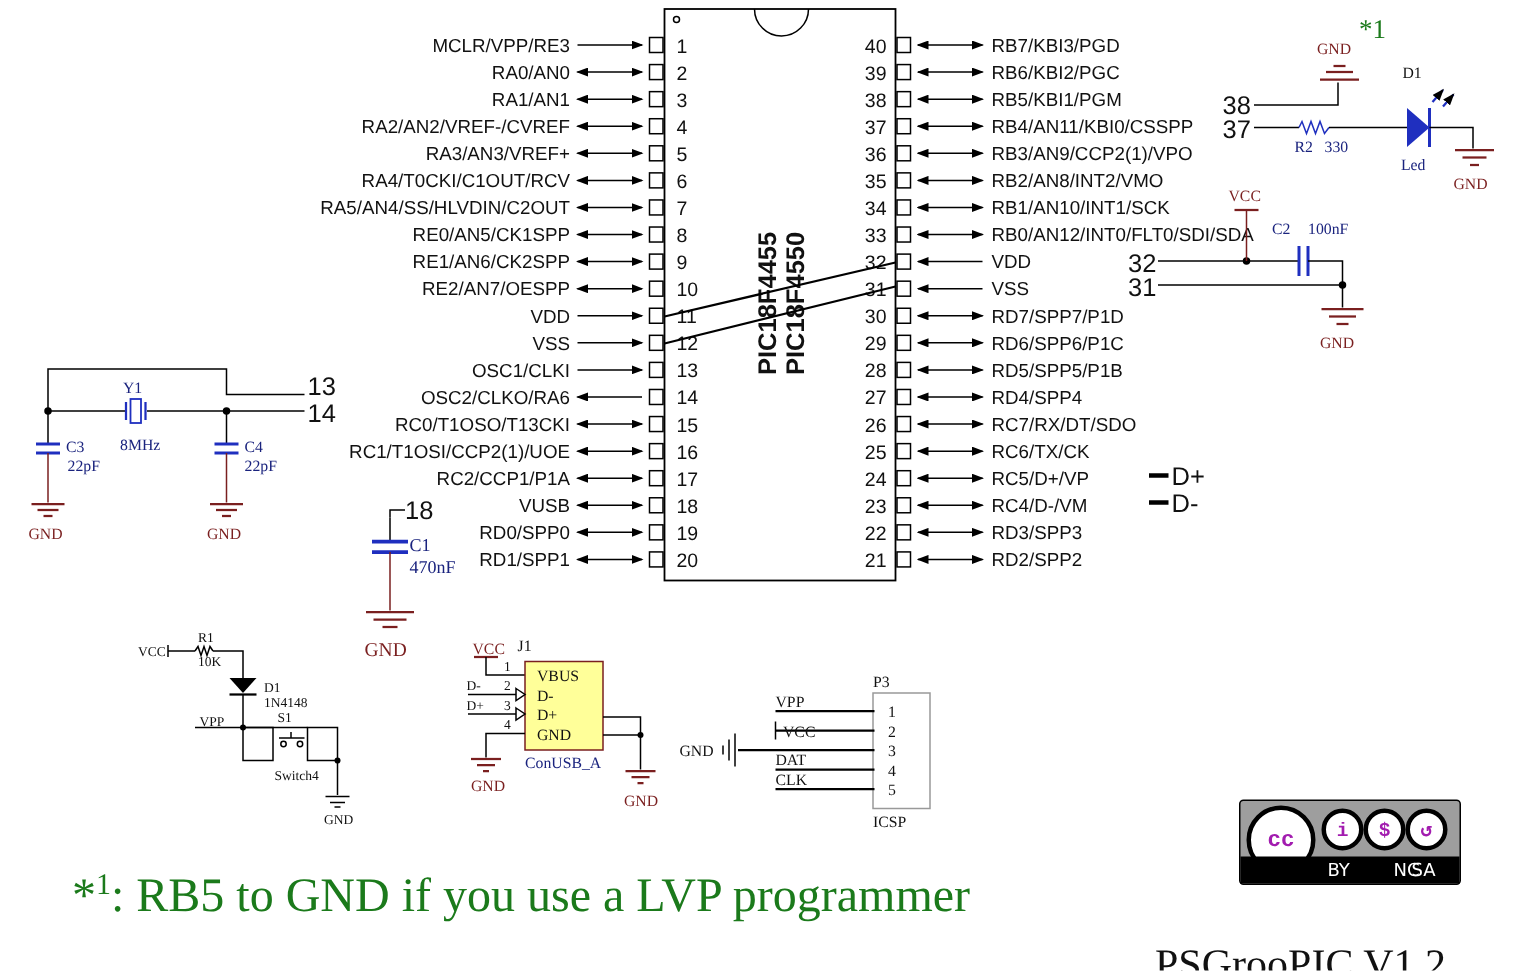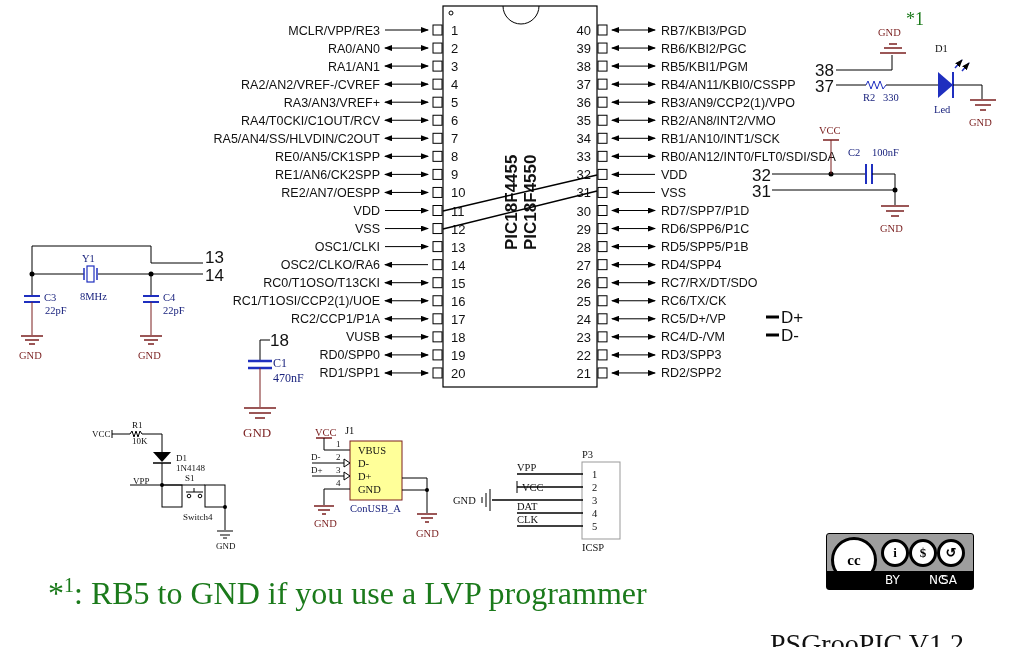--- a/index.html
+++ b/index.html
@@ -5,26 +5,26 @@
   html, body { margin:0; padding:0; background:#ffffff; }
   body { width:1014px; height:647px; position:relative; overflow:hidden; font-family:"Liberation Sans", sans-serif; }
   svg#schem { position:absolute; left:0; top:0; }
   .pin-lbl { font-family:"Liberation Sans", sans-serif; font-size:12.5px; fill:#111; }
   .pin-num { font-family:"Liberation Sans", sans-serif; font-size:13px; fill:#111; }
   .big-num { font-family:"Liberation Sans", sans-serif; font-size:17px; fill:#111; }
   .ser { font-family:"Liberation Serif", serif; font-size:10.5px; }
   .ser-sm { font-family:"Liberation Serif", serif; font-size:9px; }
   .gnd-t { fill:#7a1f1f; }
   .blue-t { fill:#1a237e; }
-  .note { position:absolute; left:48px; top:566px; color:#1b7a1b; font-family:"Liberation Serif", serif; font-size:32px; line-height:38px; }
+  .note { position:absolute; left:48px; top:566px; color:#1b7a1b; font-family:"Liberation Serif", serif; font-size:32px; line-height:48px; }
   .note sup { font-size:20px; }
   .version { position:absolute; left:770px; top:628px; font-family:"Liberation Serif", serif; font-size:28px; color:#111; }
   .cc-badge { position:absolute; left:826px; top:533px; width:146px; height:55px; background:#9e9e9e; border:1px solid #000; border-radius:3px; }
   .cc-bottom { position:absolute; left:0; bottom:0; width:100%; height:18px; background:#000; }
-  .cc-circle { position:absolute; border-radius:50%; background:#fff; border:3px solid #000; display:flex; align-items:center; justify-content:center; font-family:Liberation Serif, serif; font-weight:bold; color:#000000; }
+  .cc-circle { position:absolute; border-radius:50%; background:#fff; border:3px solid #000; display:flex; align-items:center; justify-content:center; font-family:Liberation Mono, monospace; font-weight:bold; color:#a21caf; }
   .cc-lbl { position:absolute; bottom:2px; font-family:"DejaVu Sans", sans-serif; font-size:12px; color:#fff; }
 </style>
 </head>
 <body>
 
 <svg id="schem" width="1014" height="647" xmlns="http://www.w3.org/2000/svg">
   <defs>
     <marker id="ah" markerWidth="8" markerHeight="6" refX="7" refY="3" orient="auto" markerUnits="userSpaceOnUse">
       <path d="M0,0 L8,3 L0,6 z" fill="#000"></path>
     </marker>

